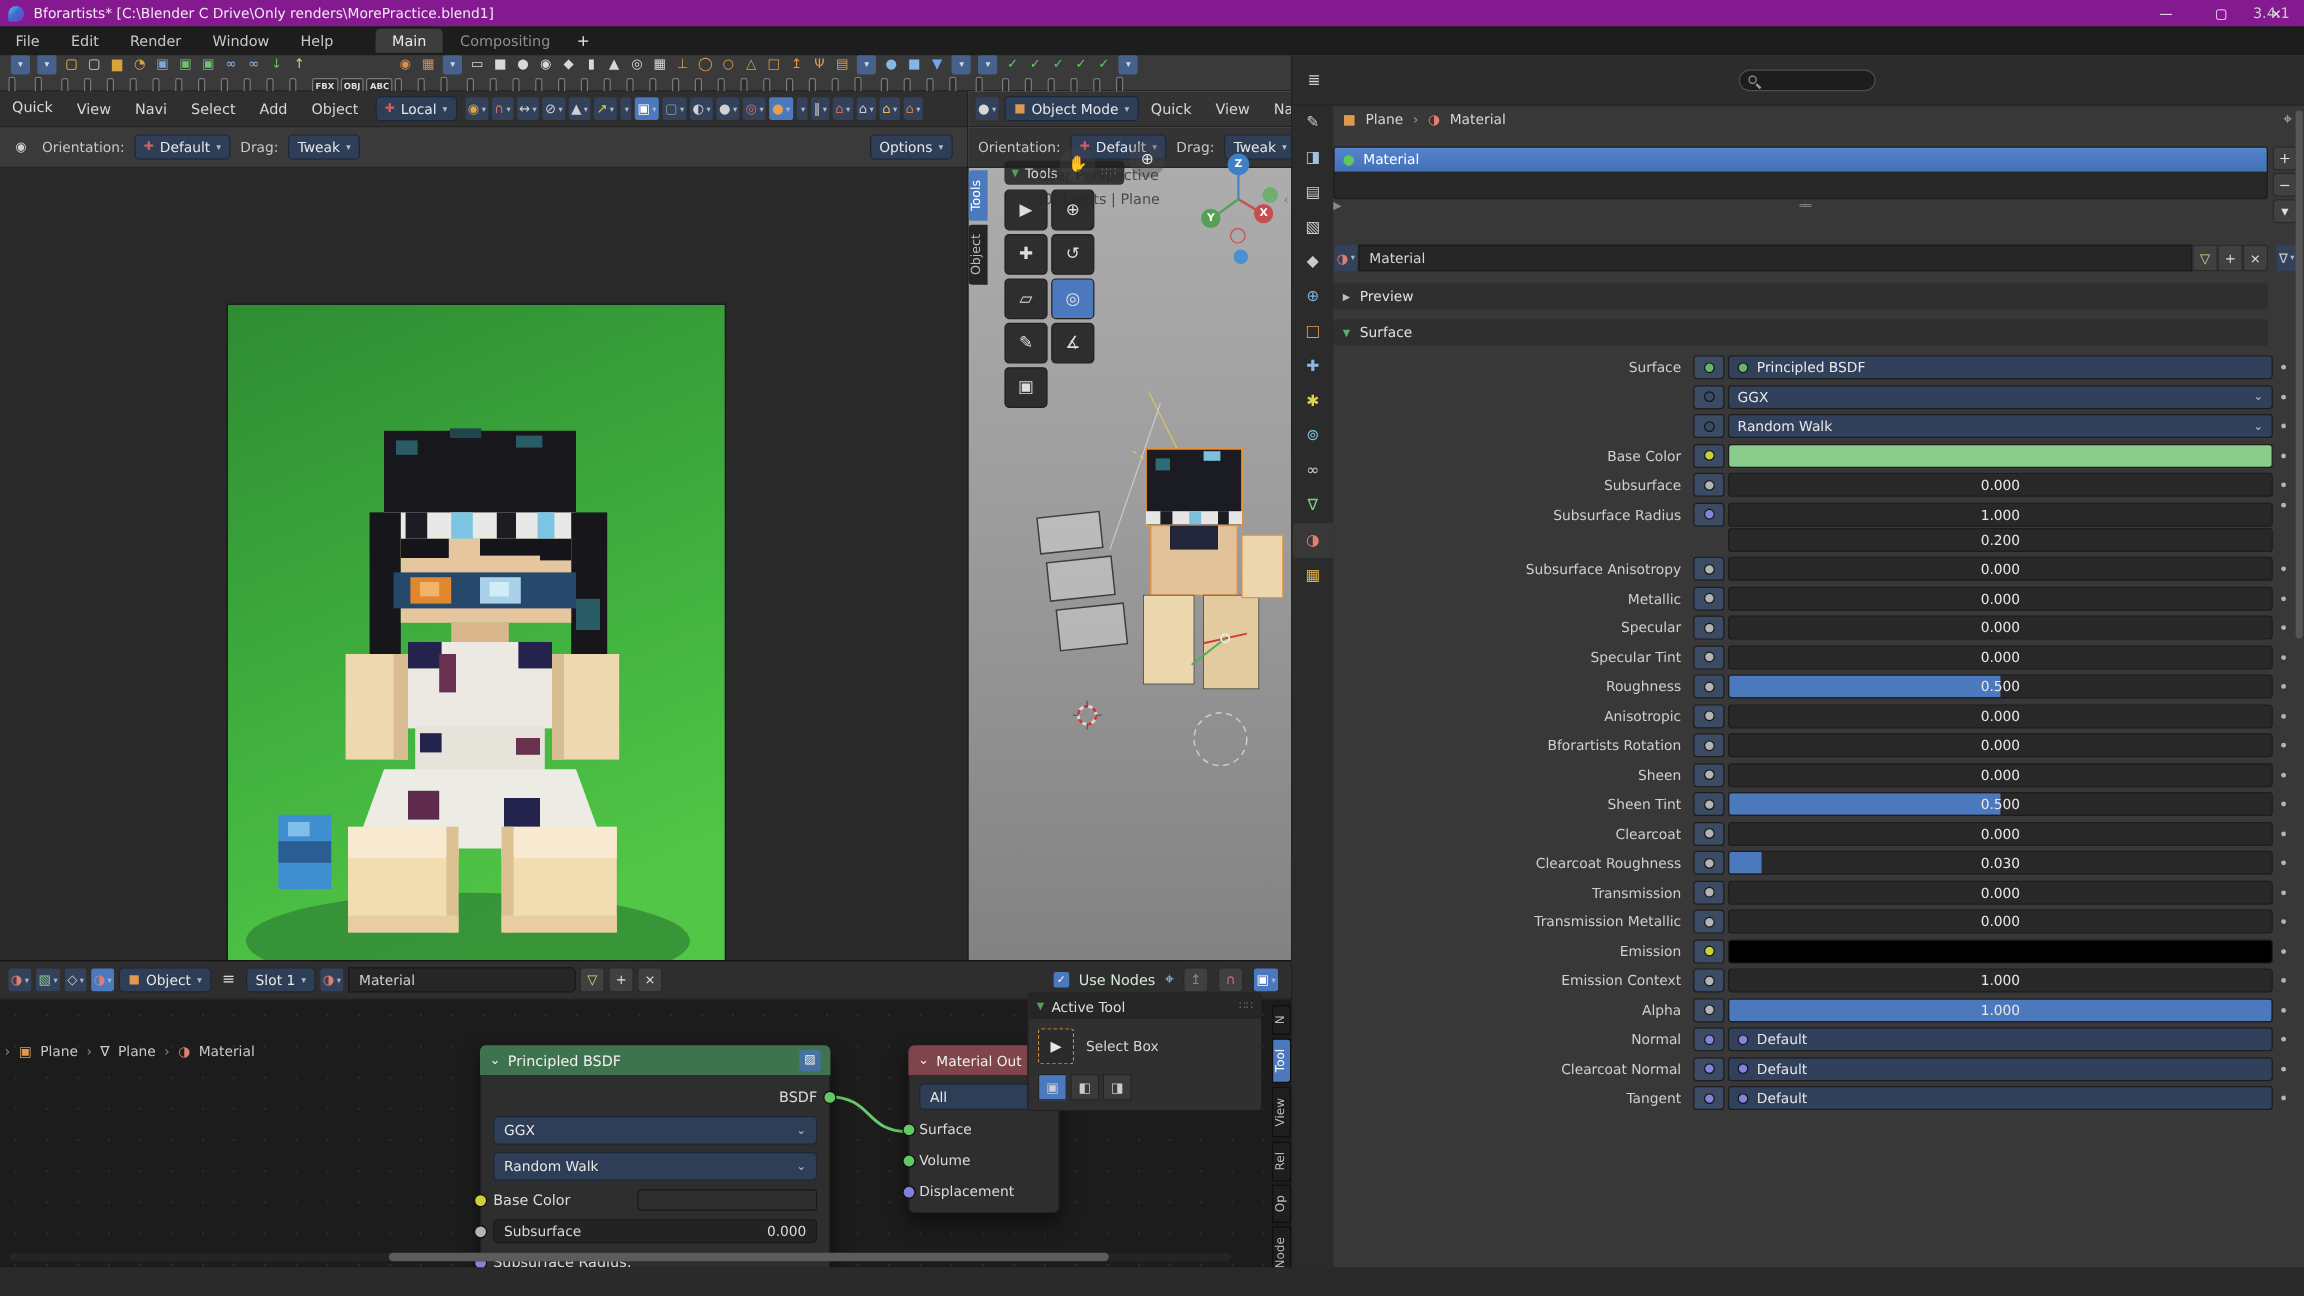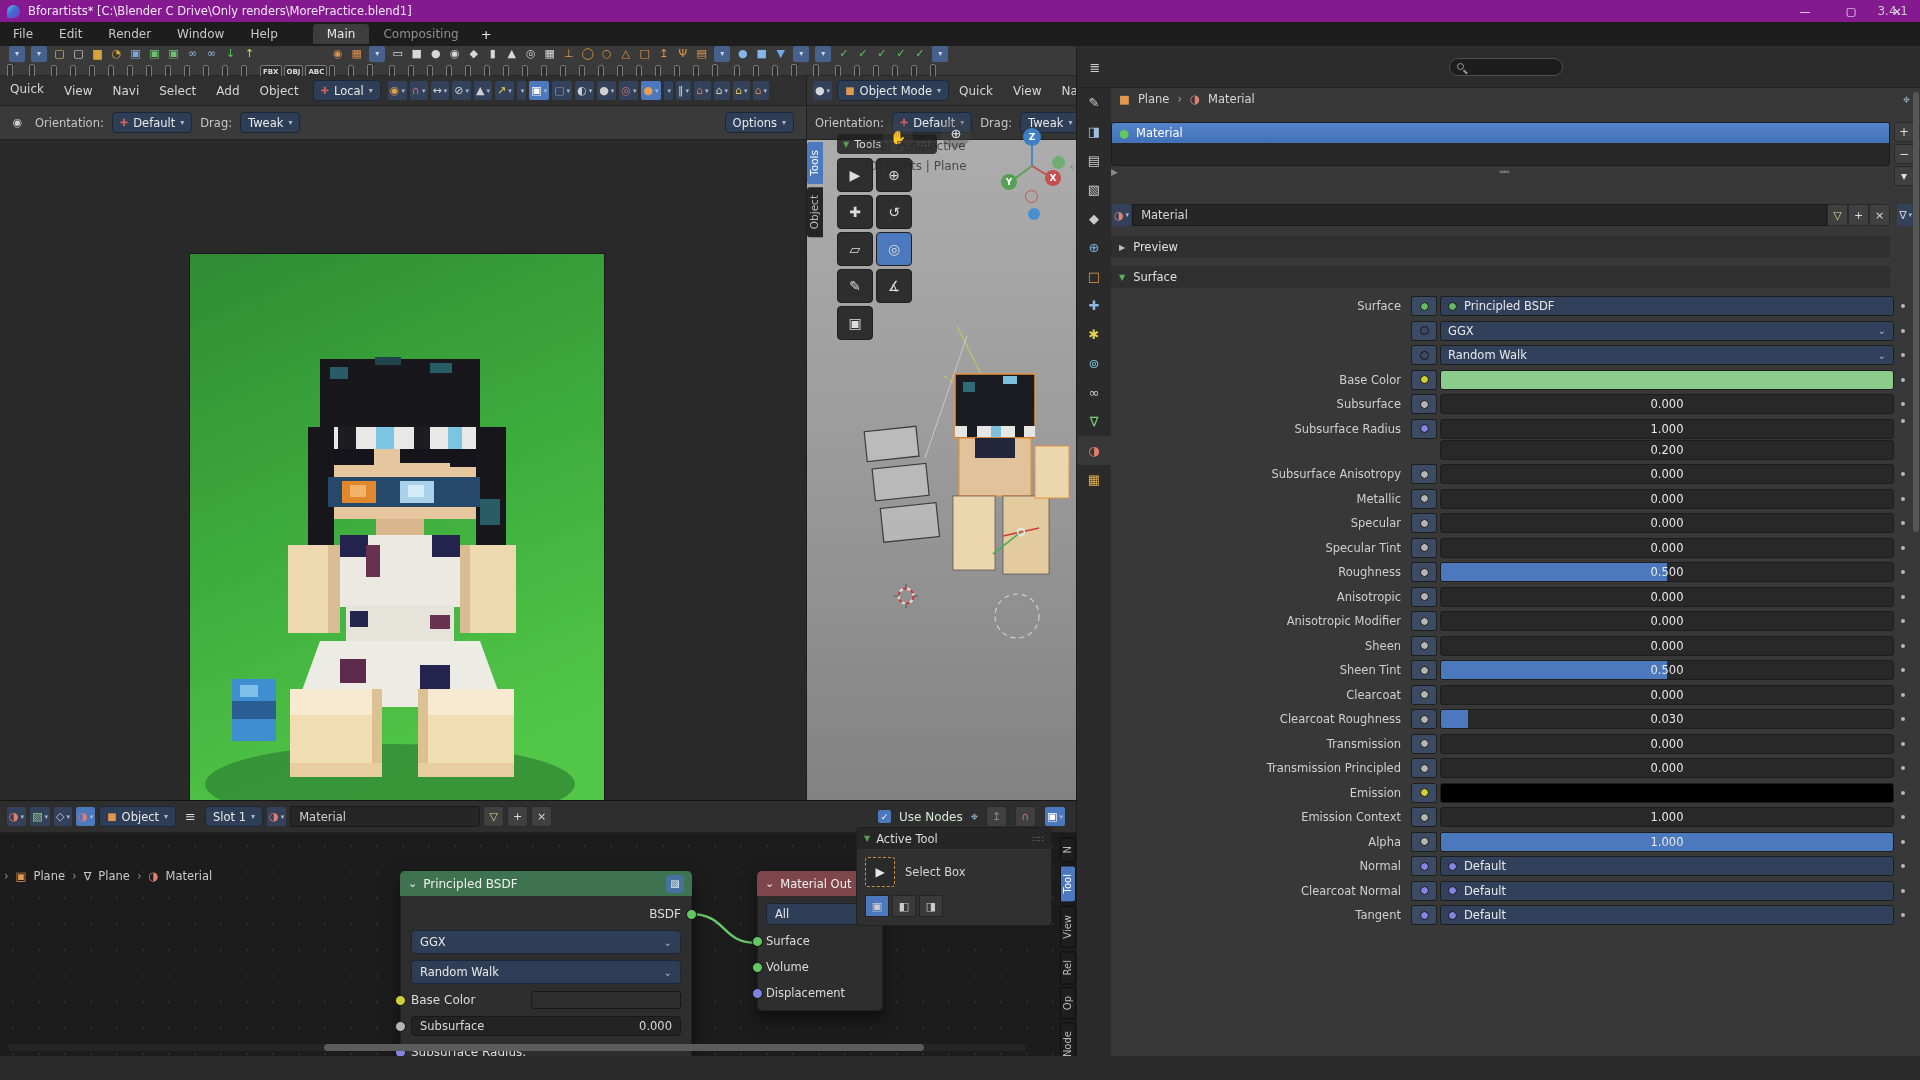--- a/index.html
+++ b/index.html
@@ -1080,21 +1080,21 @@
             <span class="fld on">
               <span class="v">0.000</span>
             </span>
 
           </span>
           <span class="kdot">
             <i></i>
           </span>
         </div>
         <div class="prow">
-          <span class="lbl">Anisotropic Modifier</span>
+          <span class="lbl">Bforartists Rotation</span>
           <span class="sock">
             <i style="background: rgb(180, 180, 180);"></i>
           </span>
           <span class="fldwrap">
             <span class="fld on">
               <span class="v">0.000</span>
             </span>
 
           </span>
           <span class="kdot">
@@ -1174,21 +1174,21 @@
             <span class="fld on">
               <span class="v">0.000</span>
             </span>
 
           </span>
           <span class="kdot">
             <i></i>
           </span>
         </div>
         <div class="prow">
-          <span class="lbl">Transmission Principled</span>
+          <span class="lbl">Transmission Metallic</span>
           <span class="sock">
             <i style="background: rgb(180, 180, 180);"></i>
           </span>
           <span class="fldwrap">
             <span class="fld on">
               <span class="v">0.000</span>
             </span>
 
           </span>
           <span class="kdot">

